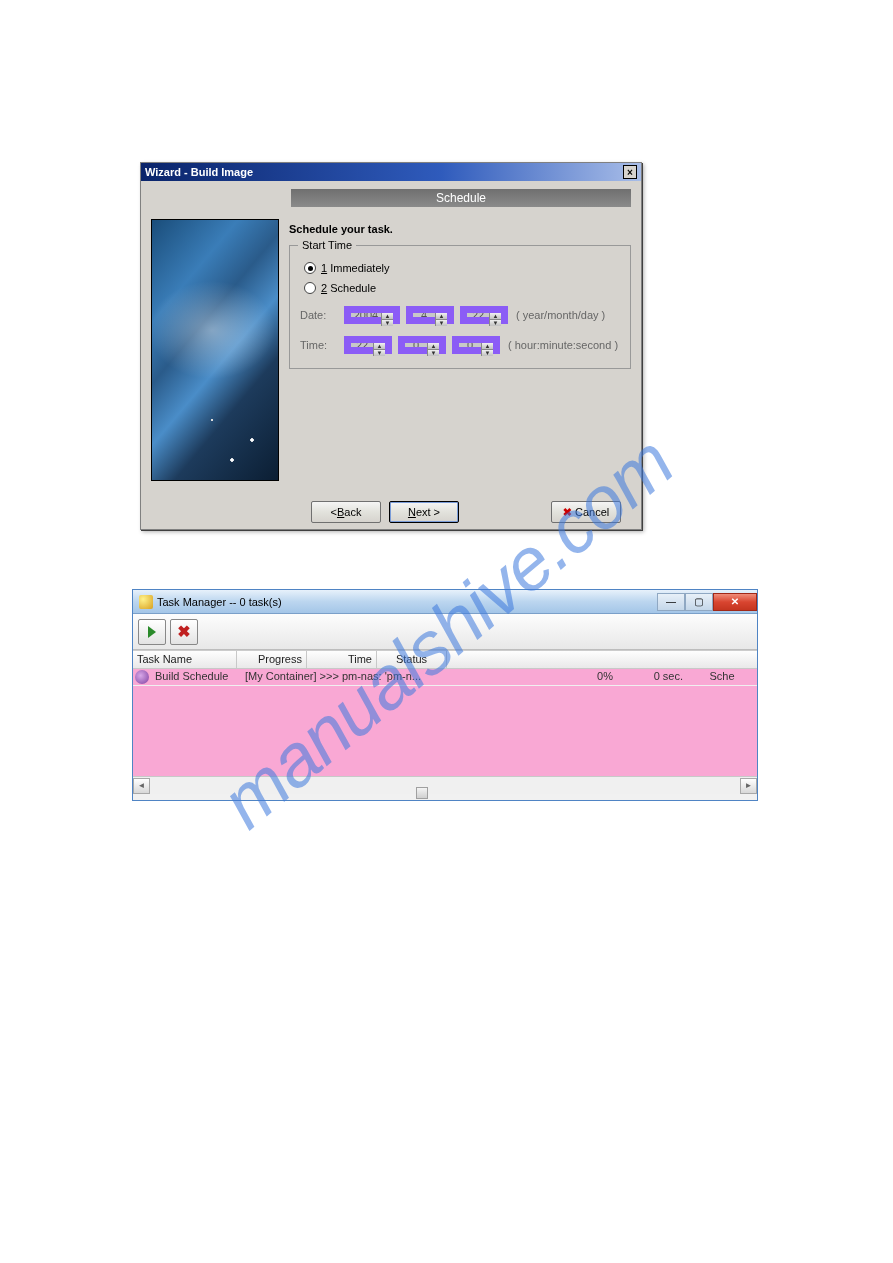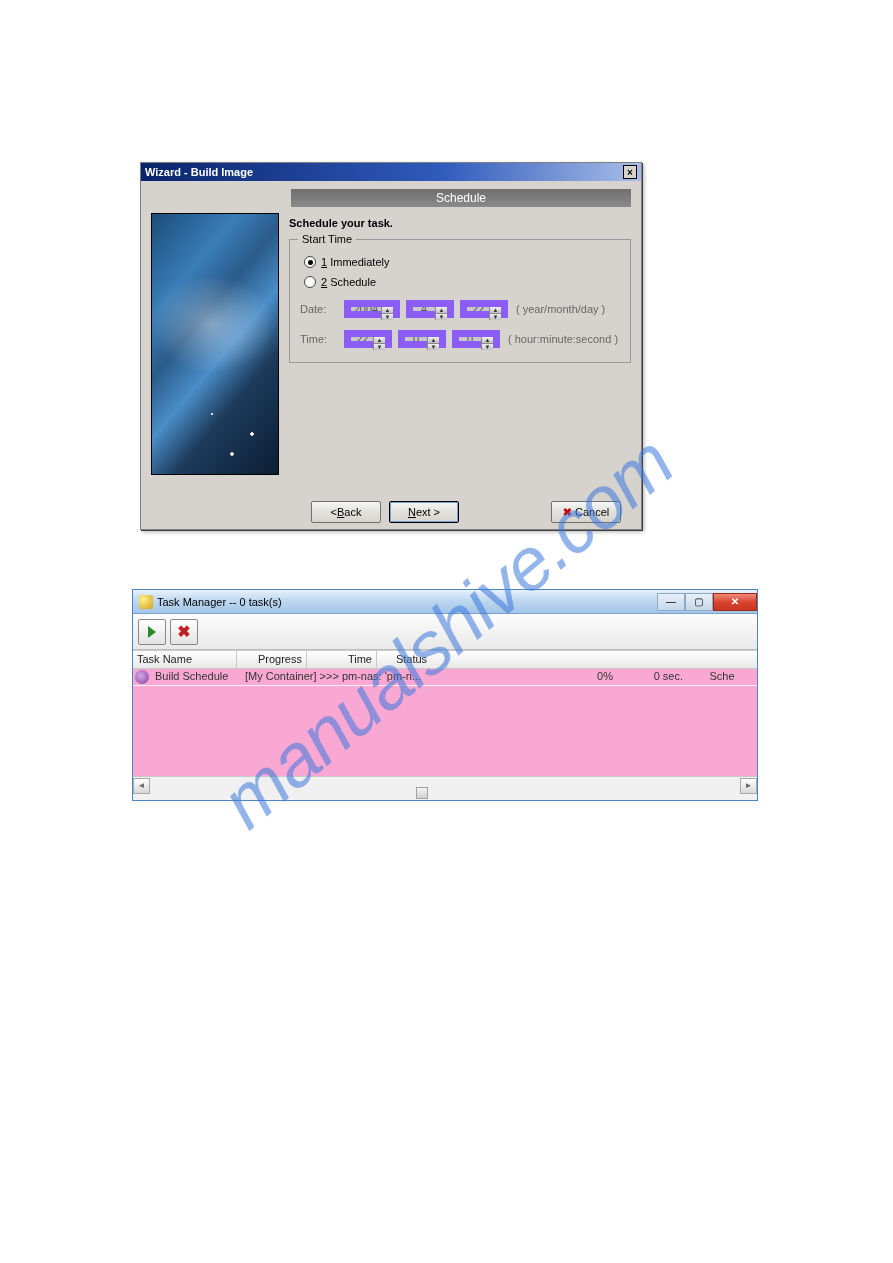--- a/index.html
+++ b/index.html
@@ -54,20 +54,21 @@
     background: #d6d3ce;
     border: 1px solid #000;
     display: flex; align-items: center; justify-content: center;
     font-size: 10px; font-weight: bold; color: #000;
   }
   .wizard-body {
     padding: 8px 10px 6px 10px;
     display: flex;
     flex-direction: column;
     height: calc(100% - 18px);
+    gap: 6px;
   }
   .schedule-banner {
     height: 18px;
     background: linear-gradient(to bottom, #6f6f6f, #8a8a8a);
     color: #fff;
     text-align: center;
     line-height: 18px;
     font-size: 12px;
     margin-left: 140px;
     margin-bottom: 6px;

